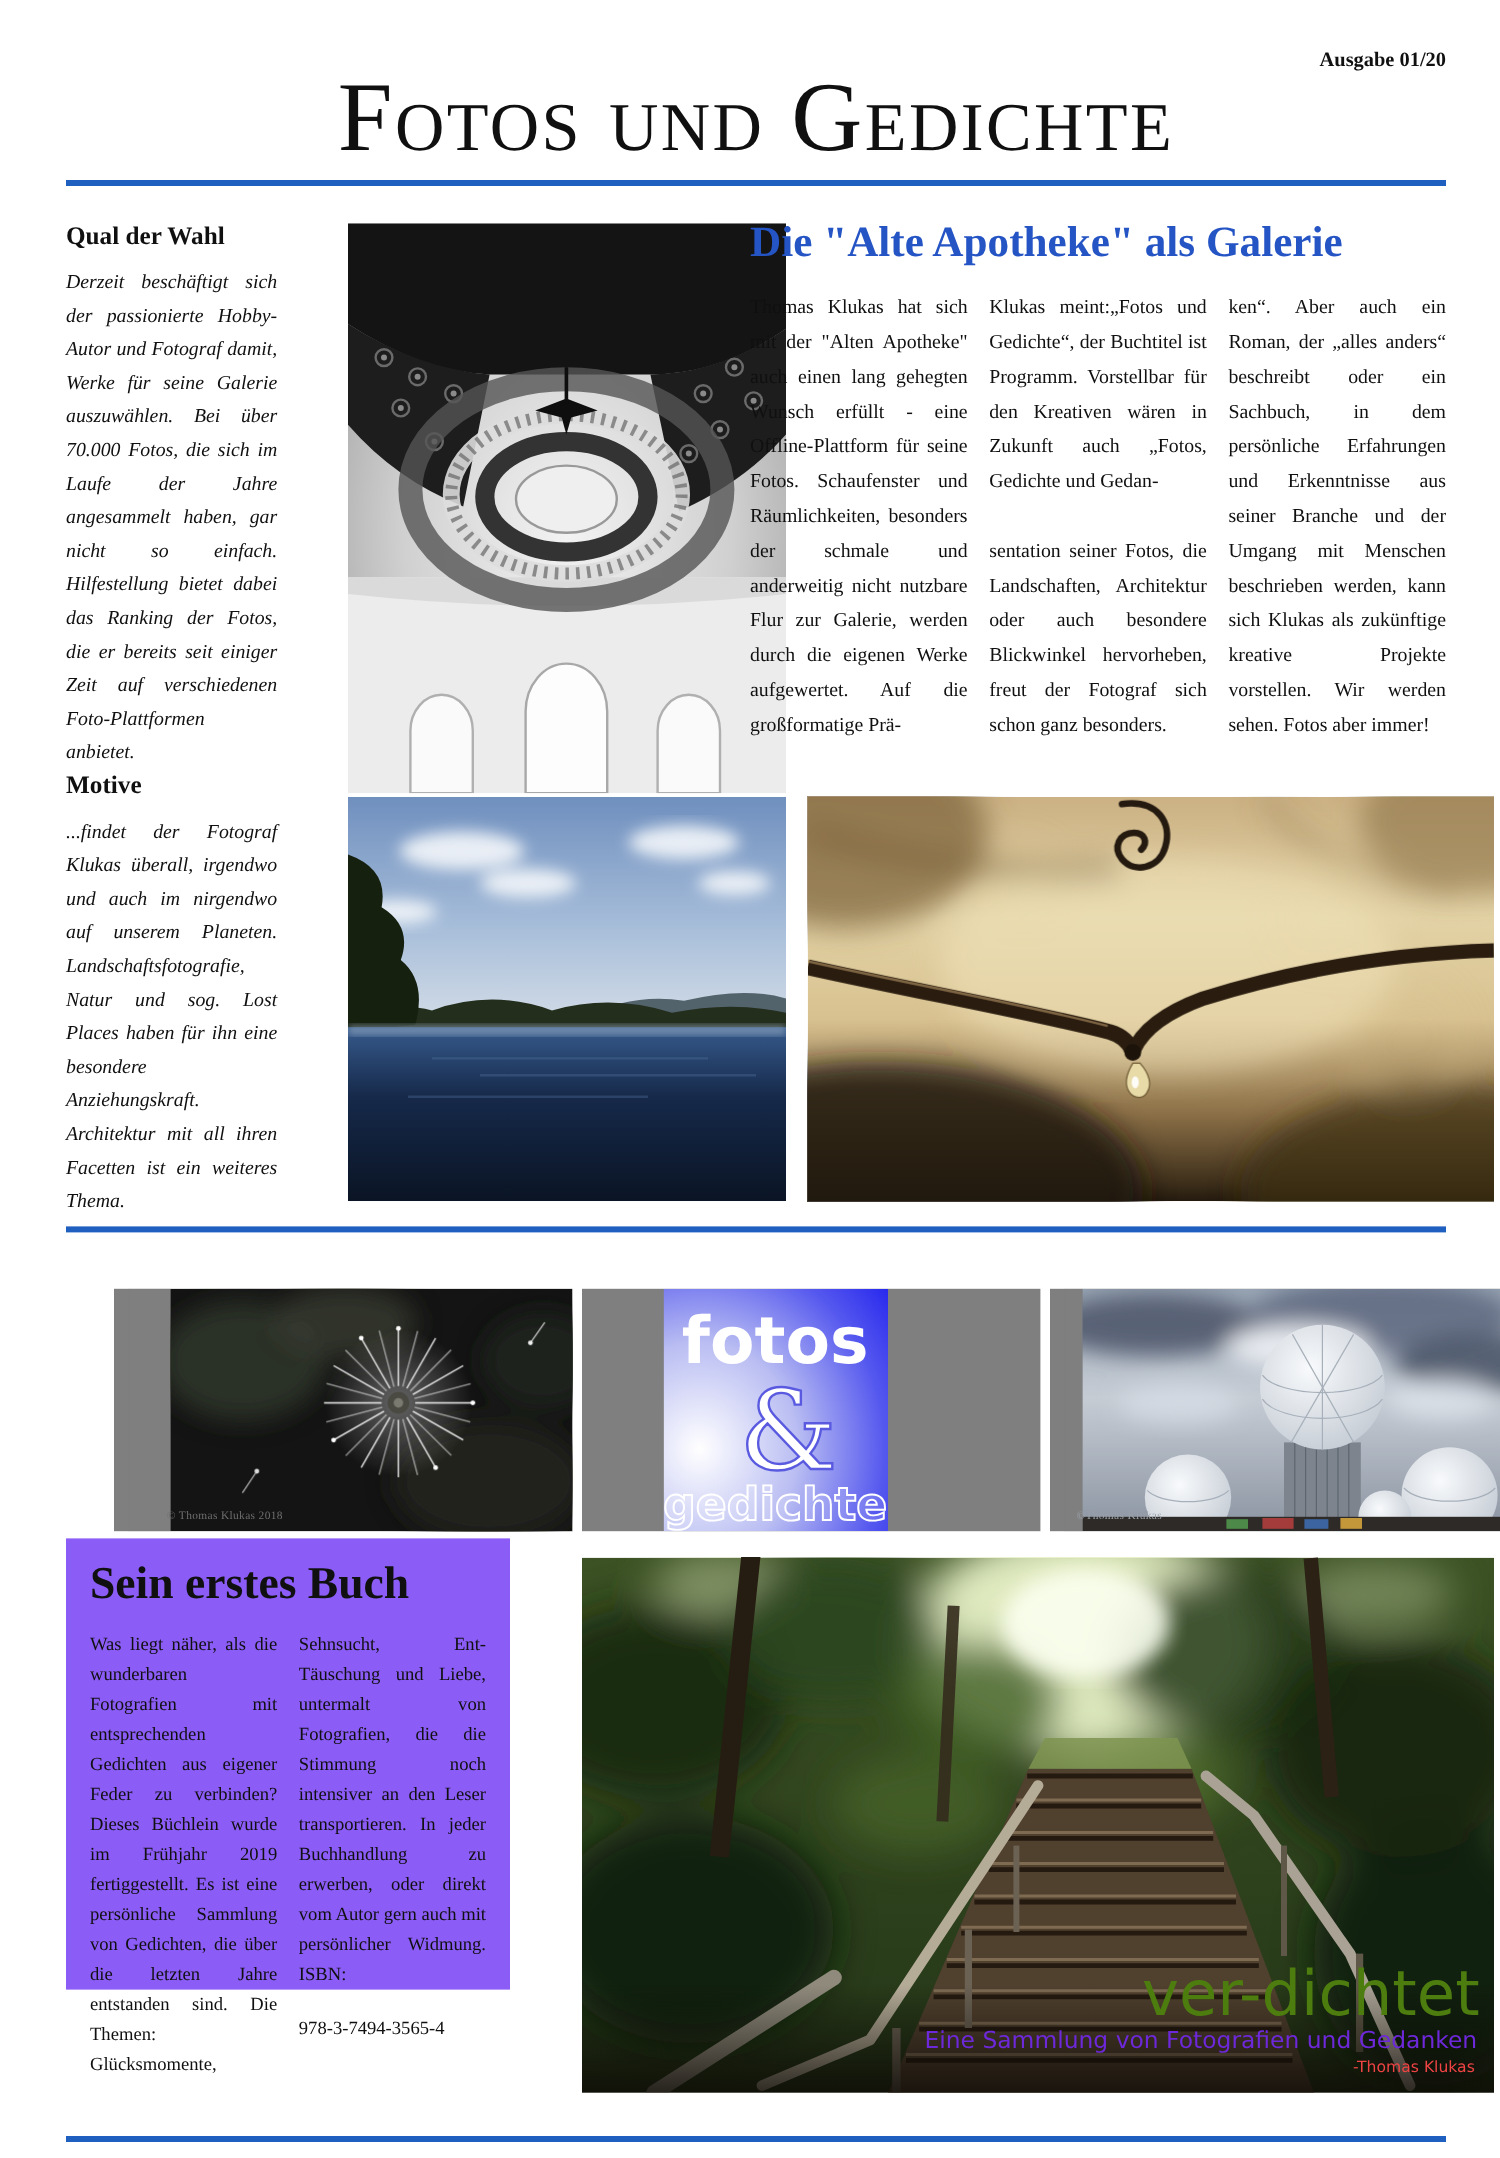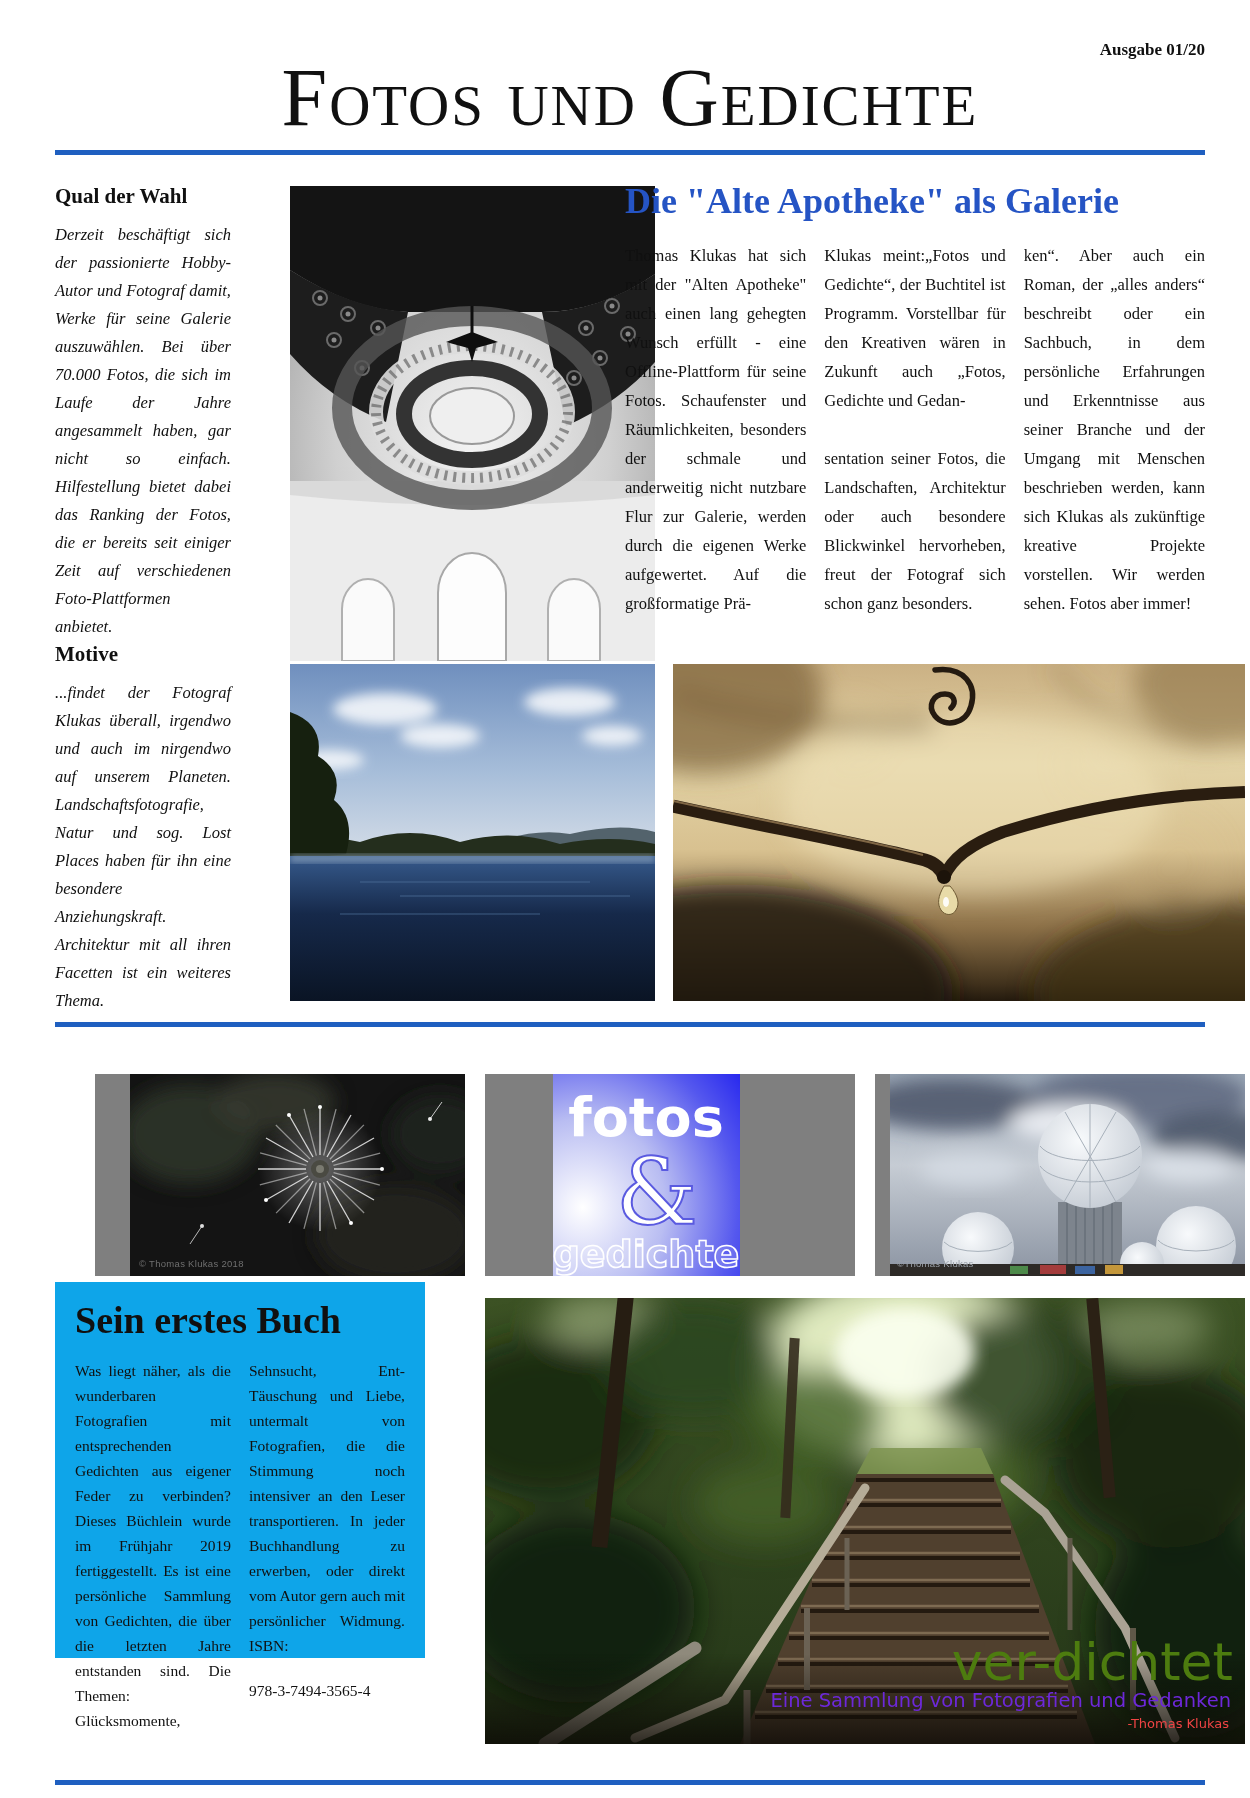--- a/index.html
+++ b/index.html
@@ -24,32 +24,32 @@
   .article-cols .col{flex:1;}
   .article-cols p{font-size:16.5px;line-height:29px;text-align:justify;margin:0;}
   .article-cols p + p{margin-top:29px;}
   
   .photo{overflow:hidden;}
   .photo svg{display:block;}
   .photo-staircase{left:250px;top:170px;width:365px;height:475px;}
   .photo-lake{left:250px;top:648px;width:365px;height:337px;}
   .photo-drop{left:633px;top:648px;width:572px;height:337px;}
   
-  .strip-cell{top:1058px;height:202px;background:#7f7f7f;display:flex;}
+  .strip-cell{top:1058px;height:202px;background:#7f7f7f;display:flex;padding-left:12px;}
   .strip-dandelion{left:55px;width:370px;}
   .strip-logo{left:445px;width:370px;display:block;}
   .strip-domes{left:835px;width:370px;}
   .gray-band-wide{width:35px;height:202px;background:#7f7f7f;flex:0 0 auto;}
   .gray-band-narrow{width:15px;height:202px;background:#7f7f7f;flex:0 0 auto;}
   .logo-square{position:absolute;left:68px;top:0;width:187px;height:202px;}
-  .wm{position:absolute;font-family:Liberation Sans, sans-serif;font-size:9.5px;letter-spacing:.3px;}
+  .wm{position:absolute;font-family:Liberation Serif, serif;font-size:9.5px;letter-spacing:.3px;}
   .wm-dandelion{left:44px;bottom:7px;color:#6f6f6f;}
   .wm-domes{left:22px;bottom:7px;color:#9aa0a8;}
   
-  .book-box{left:55px;top:1282px;width:370px;height:376px;background:#0ea5e9;}
+  .book-box{left:55px;top:1282px;width:370px;height:376px;background:#8b5cf6;}
   .book-box h2{margin:16px 20px 0 20px;font-size:38px;line-height:44px;font-weight:bold;}
   .book-cols{display:flex;gap:18px;margin:16px 20px 0 20px;}
   .book-cols .col{flex:1;}
   .book-cols p{font-size:15.5px;line-height:25px;text-align:justify;margin:0;}
   .isbn-line{margin-top:24px;font-size:15.5px;text-align:left;}
   
   .photo-stairs{left:445px;top:1282px;width:760px;height:446px;}
   .cover-title{position:absolute;right:12px;bottom:58px;font-family:"DejaVu Sans",sans-serif;
                font-size:52px;line-height:48px;color:#4d7c0f;}
   .cover-subtitle{position:absolute;right:14px;bottom:32px;font-family:"DejaVu Sans",sans-serif;

